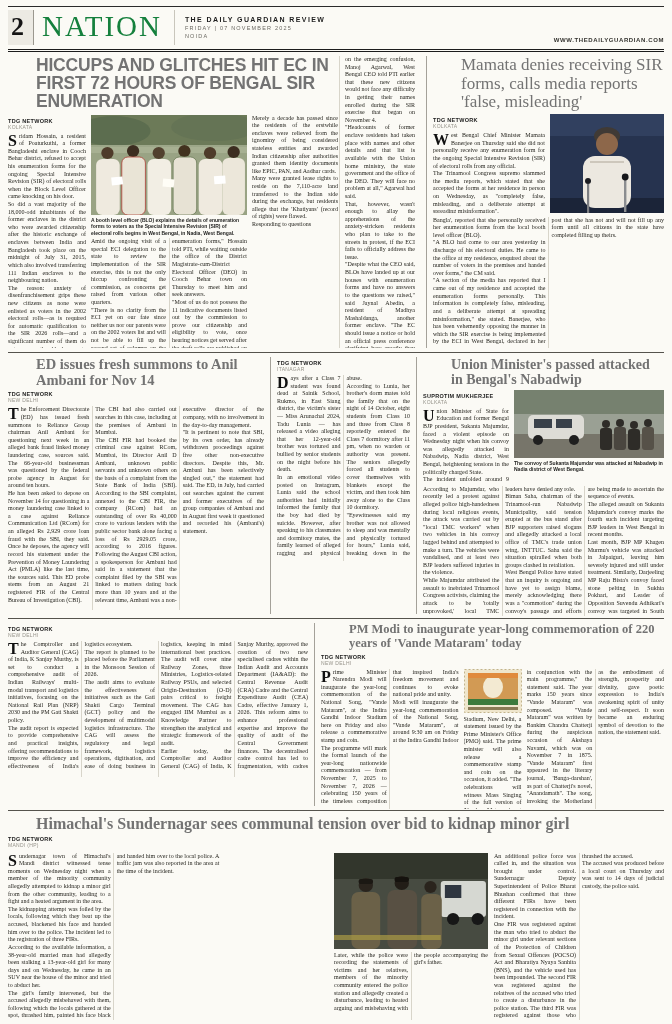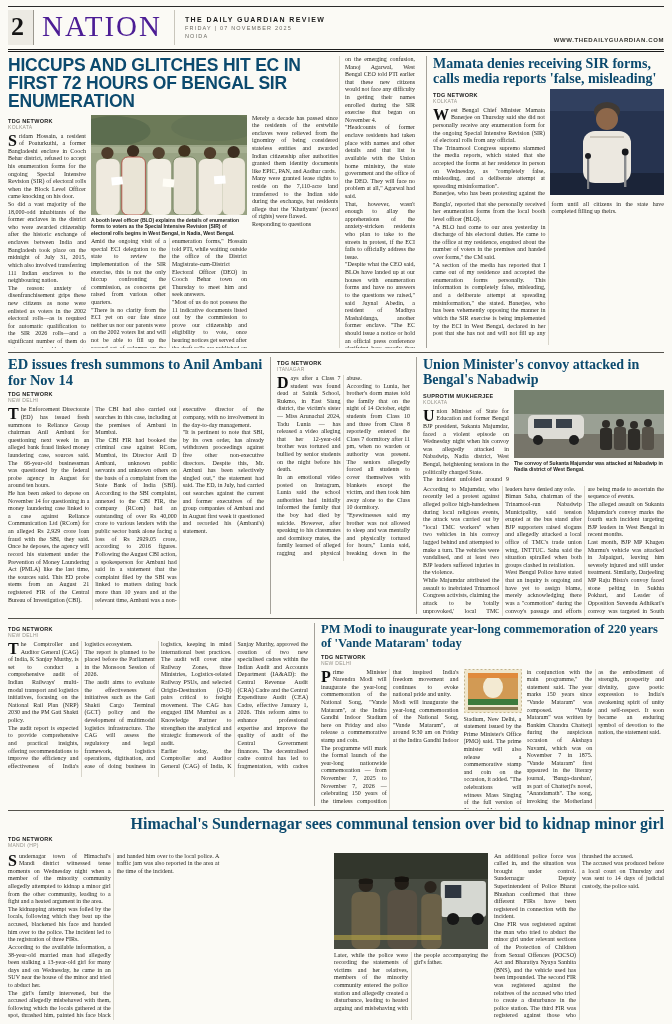--- a/index.html
+++ b/index.html
@@ -11,40 +11,40 @@
   }
   
   .masthead {
     display:flex; align-items:stretch; border-top:1px solid #2b2b2b;
     border-bottom:3px double #1c1c1c; padding:3px 0 4px; height:46px; flex:0 0 auto;
   }
   .page-num {
     font-size:26px; font-weight:bold; line-height:34px; padding:0 9px 0 3px;
     background:#eceae3; border-right:1px solid #9b988f; margin-right:8px;
   }
-  .section-name { font-size:29px; line-height:33px; letter-spacing:2px; color:#4c1d95; }
+  .section-name { font-size:29px; line-height:33px; letter-spacing:2px; color:#15803d; }
   .mast-mid {
     display:flex; flex-direction:column; justify-content:center; gap:2px;
     border-left:1px solid #c9c6bc; margin-left:12px; padding-left:10px; flex:1;
   }
   .paper-name { font-family:"Liberation Sans",sans-serif; font-size:7px; font-weight:bold; letter-spacing:1.4px; color:#1d1d1d; }
   .date-line, .city-label { font-family:"Liberation Sans",sans-serif; font-size:5.5px; letter-spacing:1.2px; color:#6b6962; }
   .website { font-family:"Liberation Sans",sans-serif; font-size:6px; font-weight:bold; letter-spacing:0.6px; color:#33322e; align-self:flex-end; padding-bottom:2px; }
   
   .band { display:flex; flex:0 0 auto; margin-top:4px; }
   .band-sep { border-top:1px solid #55534d; padding-top:4px; }
   .vdiv { border-left:1px solid #a4a199; padding-left:6px; margin-left:6px; }
-  h1,h2 { color:#0c4a6e; }
+  h1,h2 { color:#737373;margin-left:28px; }
   .h-xl { font-family:"Liberation Sans",sans-serif; font-weight:800; font-size:17.5px; line-height:1.04; letter-spacing:-0.2px; }
   .h-lg { font-size:14.5px; font-weight:bold; line-height:1.08; }
-  .h-md { font-size:14px; font-weight:bold; line-height:1.1; }
+  .h-md { font-size:17px; font-weight:normal; line-height:1.1; }
   .h-conv { font-size:14px; font-weight:bold; line-height:1.1; }
   .h-modi { font-size:12.5px; font-weight:bold; line-height:1.1; }
   .h-sm { font-size:11.5px; font-weight:bold; line-height:1.12; }
-  .h-wide { font-size:16px; font-weight:bold; line-height:1.1;text-align:right; }
+  .h-wide { font-size:16px; font-weight:bold; line-height:1.1; }
   .byline { font-family:"Liberation Sans",sans-serif; margin:3px 0; }
   .by-name { display:block; font-size:5.5px; font-weight:bold; letter-spacing:0.3px; color:#1b1b1b; }
   .by-loc { display:block; font-size:5px; letter-spacing:0.3px; color:#96938a; }
   .body {
     font-size:6px; line-height:1.27; text-align:justify; color:#26251f;
     white-space:pre-line; overflow:hidden; hyphens:auto; column-fill:auto;
     column-gap:6px; column-rule:0.5px solid #d8d5ca;
   }
   .cols2 { column-count:2; } .cols3 { column-count:3; } .cols4 { column-count:4; }
   .dropcap::first-letter {
@@ -236,21 +236,21 @@
         <span class="by-loc">ITANAGAR</span>
       </div>
       <div class="body cols2 sainik-body dropcap">Days after a Class 7 student was found dead at Sainik School, Rukmo, in East Siang district, the victim's sister — Miss Arunachal 2024, Tadu Lunia — has released a video alleging that her 12-year-old brother was tortured and bullied by senior students on the night before his death.
 In an emotional video posted on Instagram, Lunia said the school authorities had initially informed the family that the boy had died by suicide. However, after speaking to his classmates and dormitory mates, the family learned of alleged ragging and physical abuse.
 According to Lunia, her brother's dorm mates told the family that on the night of 14 October, eight students from Class 10 and three from Class 8 reportedly entered the Class 7 dormitory after 11 pm, when no warden or authority was present. The seniors allegedly forced all students to cover themselves with blankets except the victim, and then took him away alone to the Class 10 dormitory.
 "Eyewitnesses said my brother was not allowed to sleep and was mentally and physically tortured for hours," Lunia said, breaking down in the video. "Nobody knows what happened behind that closed door."
 She urged the people of Arunachal Pradesh to stand with the family in their fight for justice, saying, "I lost my brother today — it could be anyone's tomorrow if we don't take the right steps now."</div>
     </article>
 
     <article class="art-convoy vdiv">
-      <h2 class="h-conv">Union Minister's convoy attacked in Bengal's Nabadwip</h2>
+      <h2 class="h-conv">Union Minister's passed attacked in Bengal's Nabadwip</h2>
       <div class="convoy-top">
         <div class="convoy-lead">
           <div class="byline">
             <span class="by-name">SUPROTIM MUKHERJEE</span>
             <span class="by-loc">KOLKATA</span>
           </div>
           <div class="body dropcap">Union Minister of State for Education and former Bengal BJP president, Sukanta Majumdar, faced a violent episode on Wednesday night when his convoy was allegedly attacked in Nabadwip, Nadia district, West Bengal, heightening tensions in the politically charged State.
 The incident unfolded around 9 p.m. as Majumdar's convoy was passing through the crowded Nabadwip bus stand after a day packed with party programmes and public events in the district.</div>
         </div>
         <figure class="convoy-photo">

